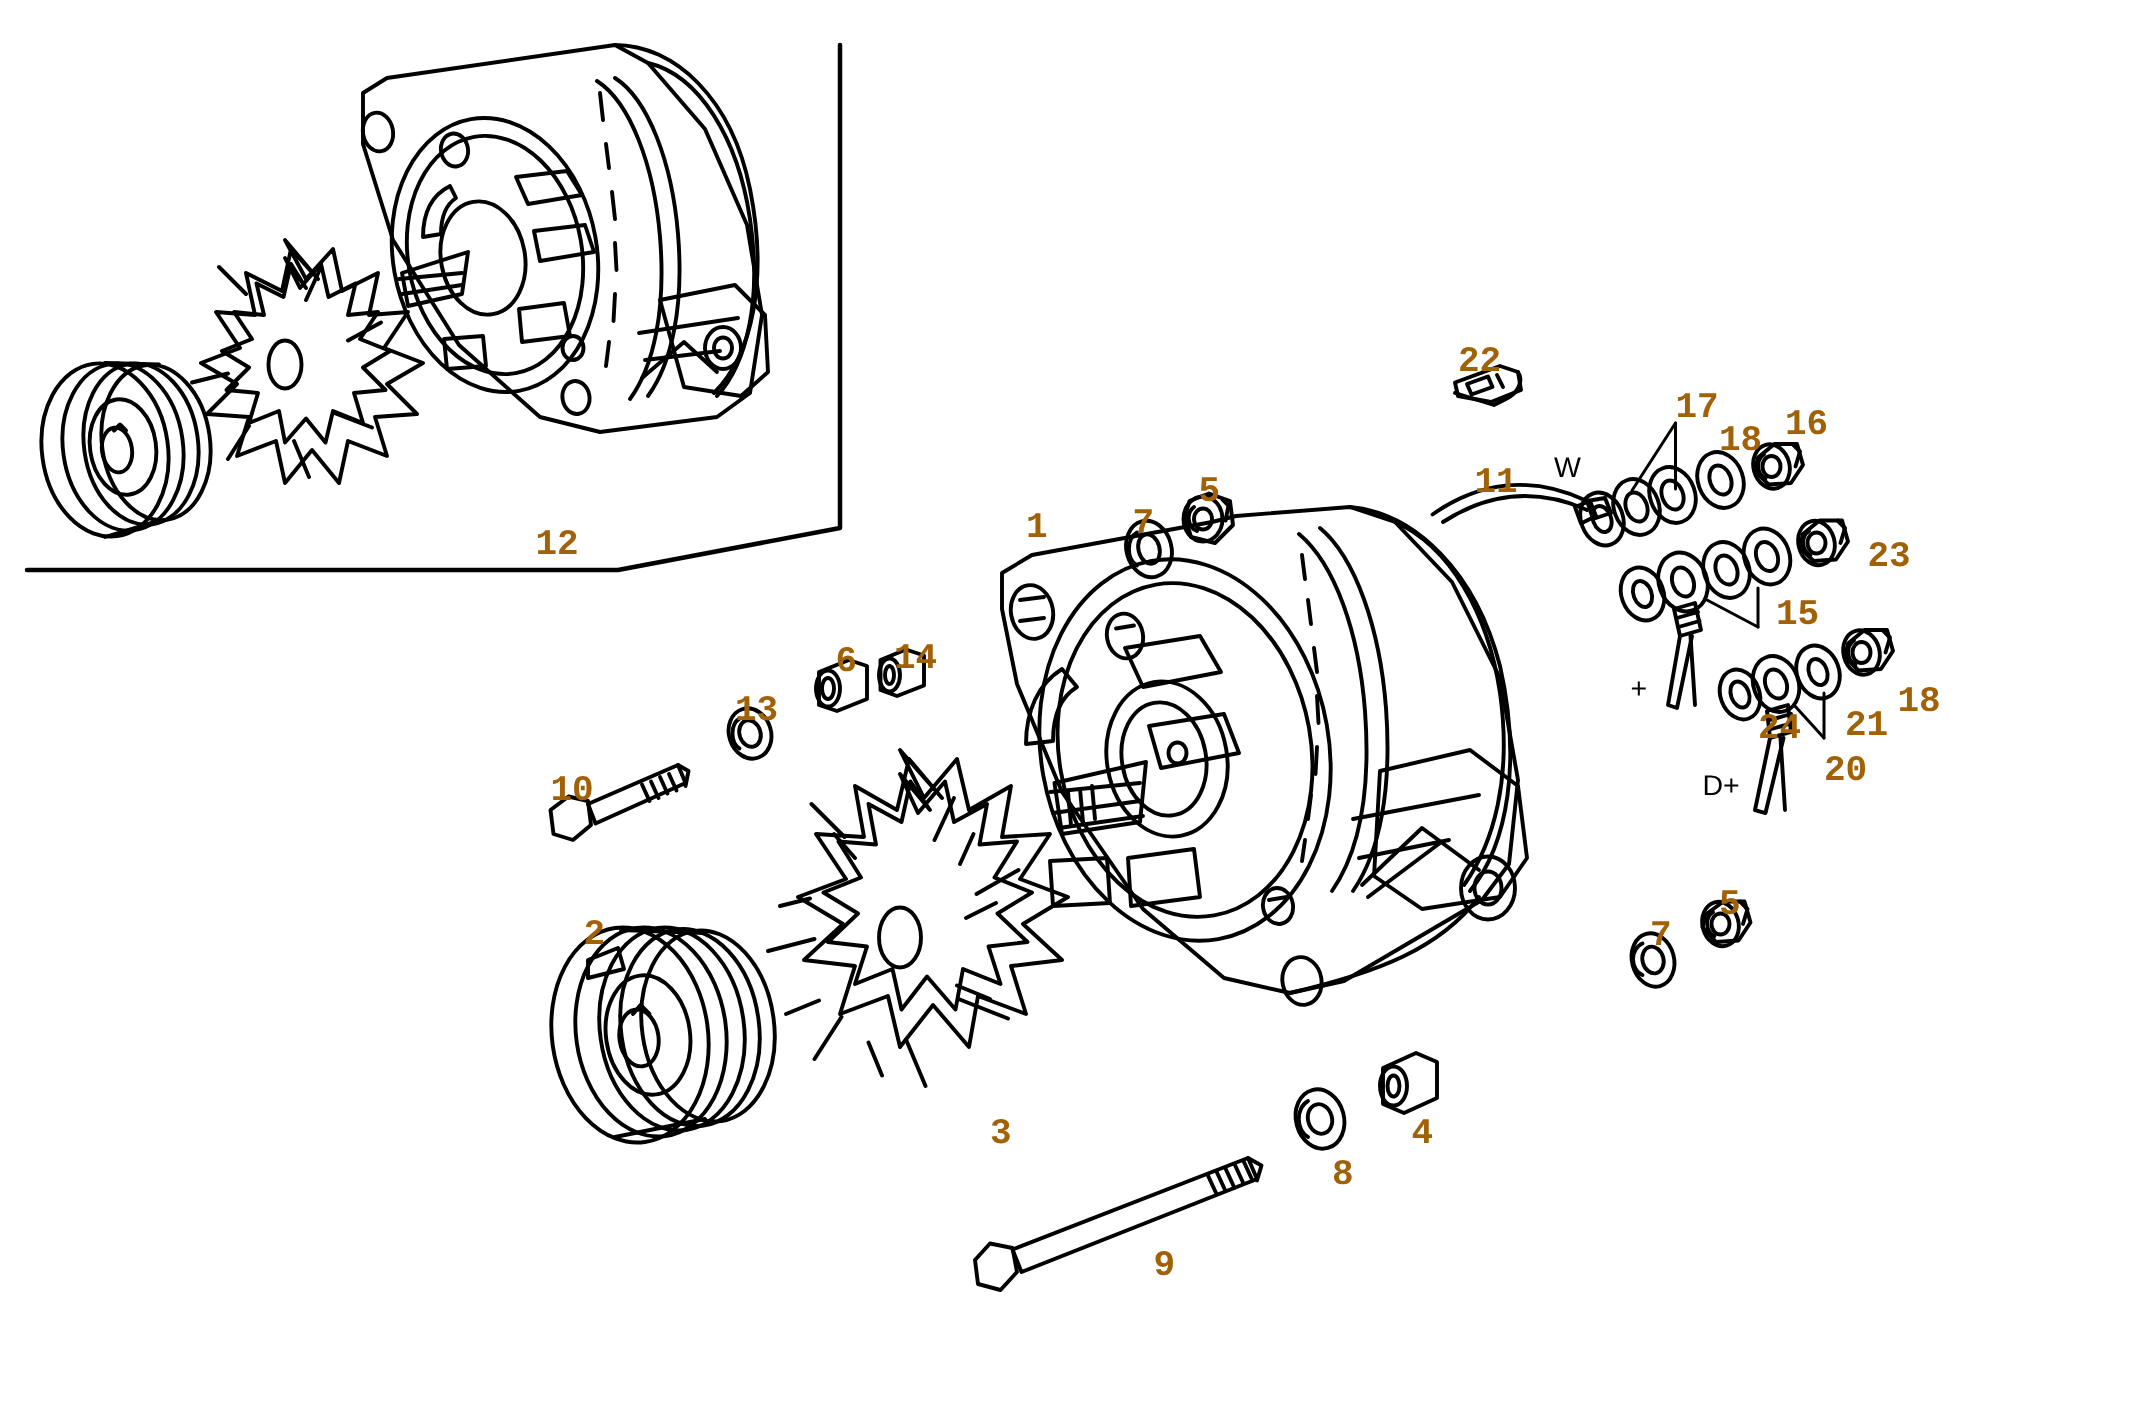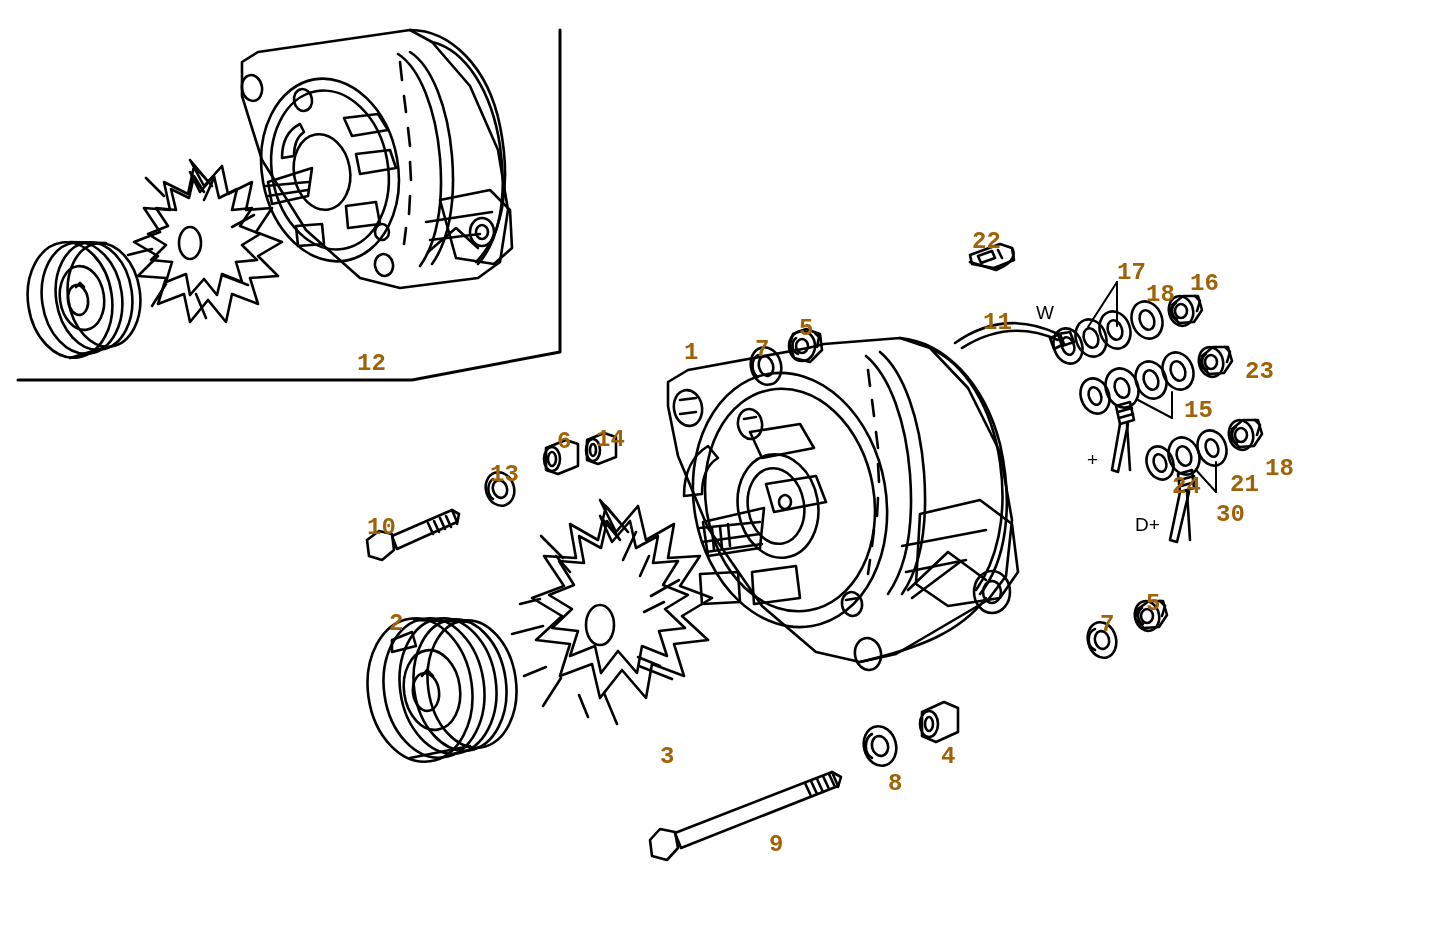--- a/index.html
+++ b/index.html
@@ -366,21 +366,21 @@
   <div class="callout" style="left:769px; top:833px;">9</div>
   <div class="callout" style="left:367px; top:516px;">10</div>
   <div class="callout" style="left:983px; top:311px;">11</div>
   <div class="callout" style="left:490px; top:463px;">13</div>
   <div class="callout" style="left:596px; top:428px;">14</div>
   <div class="callout" style="left:1184px; top:399px;">15</div>
   <div class="callout" style="left:1190px; top:272px;">16</div>
   <div class="callout" style="left:1117px; top:261px;">17</div>
   <div class="callout" style="left:1146px; top:283px;">18</div>
   <div class="callout" style="left:1265px; top:457px;">18</div>
-  <div class="callout" style="left:1216px; top:503px;">30</div>
+  <div class="callout" style="left:1216px; top:503px;">20</div>
   <div class="callout" style="left:1230px; top:473px;">21</div>
   <div class="callout" style="left:972px; top:230px;">22</div>
   <div class="callout" style="left:1245px; top:360px;">23</div>
   <div class="callout" style="left:1172px; top:427px;margin-top:48px;">24</div>
   <div class="callout" style="left:1146px; top:592px;">5</div>
   <div class="callout" style="left:1100px; top:613px;">7</div>
 
   <div class="terminal" style="left:1036px; top:303px;">W</div>
   <div class="terminal" style="left:1087px; top:450px;">+</div>
   <div class="terminal" style="left:1135px; top:515px;">D+</div>

